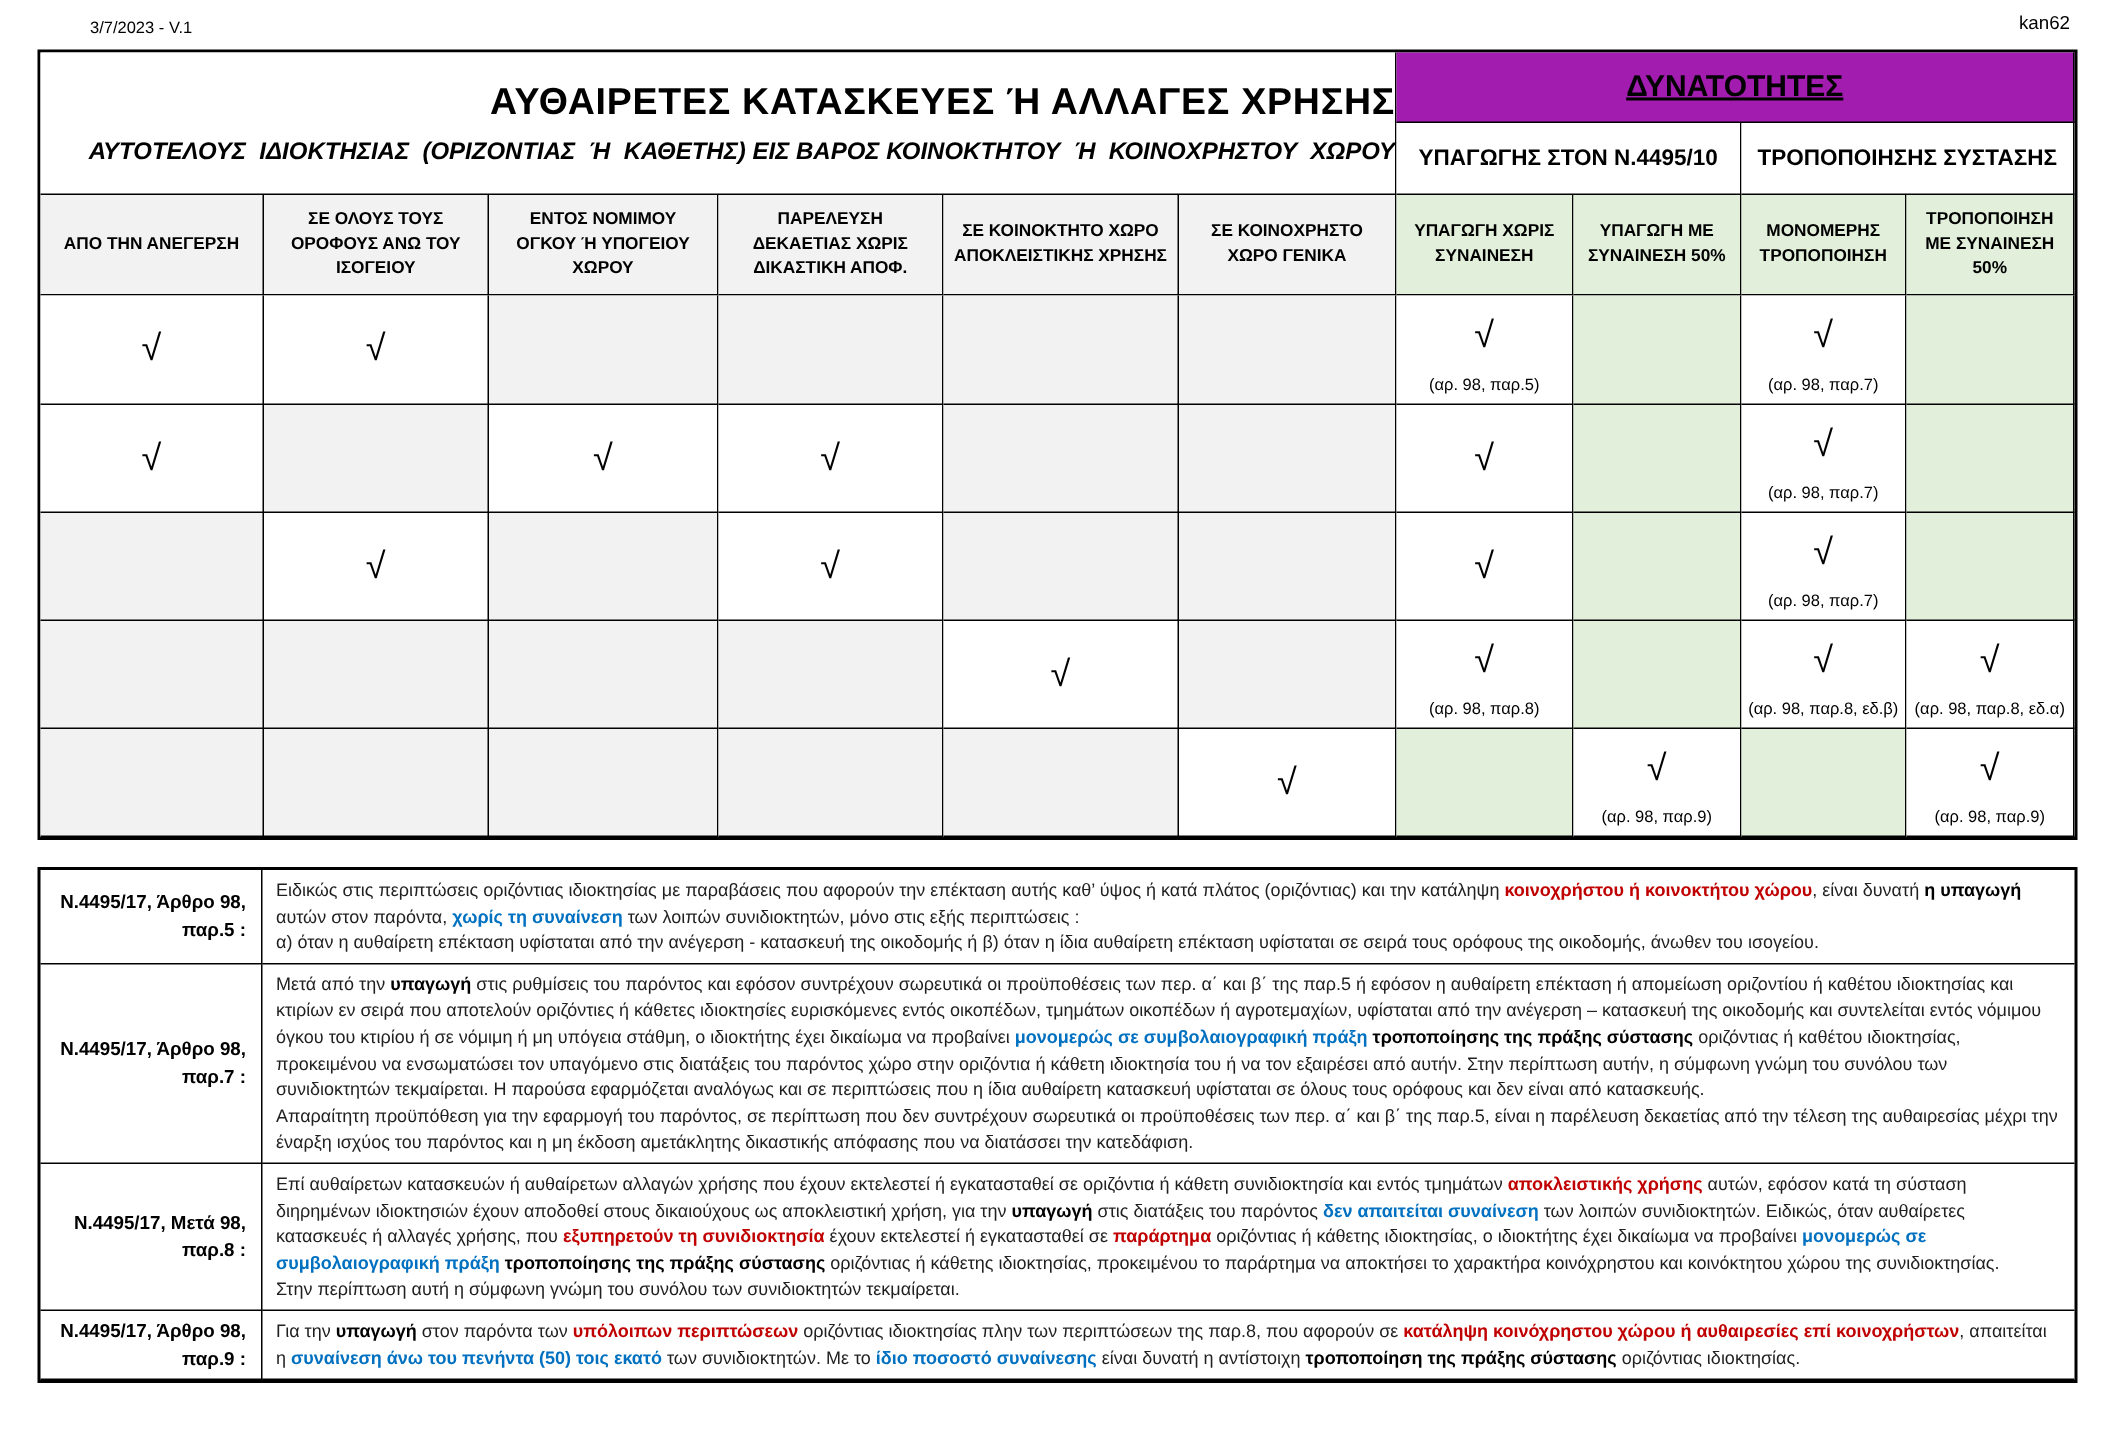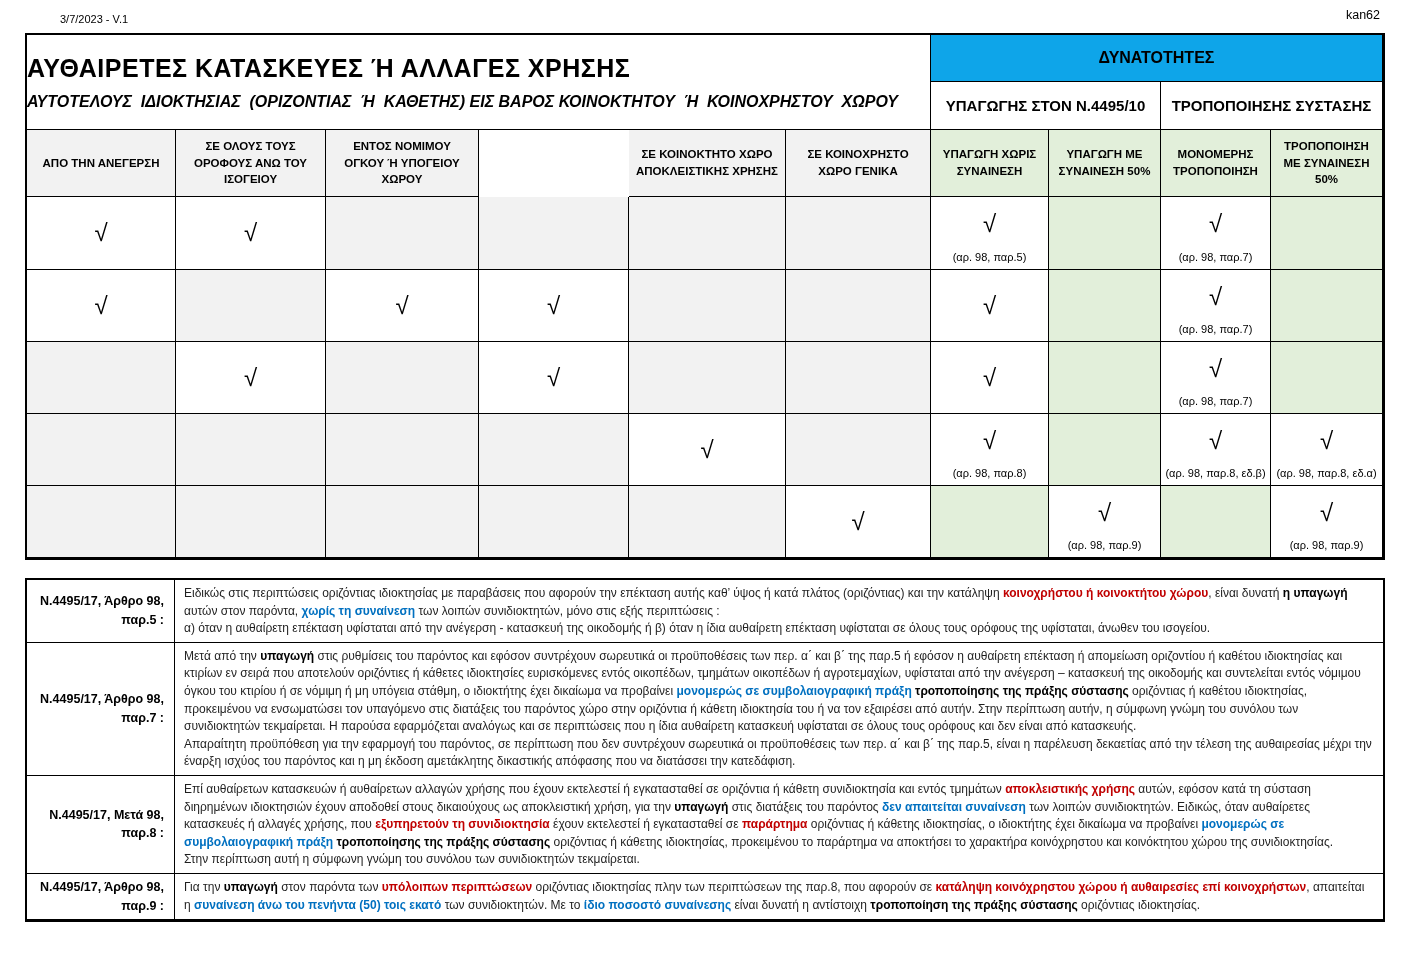--- a/index.html
+++ b/index.html
@@ -16,26 +16,26 @@
     position:absolute;left:25px;top:33px;width:1360px;
     border:2px solid #000;box-sizing:border-box;
     display:grid;
     grid-template-columns:149px 150px 153px 150px 157px 145px 118px 112px 110px 112px;
     grid-template-rows:47px 48px 67px 73px 72px 72px 72px 72px;
     background:#fff;
   }
   .cell{border-right:1px solid #000;border-bottom:1px solid #000;box-sizing:border-box;}
   .title-cell{
     grid-column:1/7;grid-row:1/3;display:flex;flex-direction:column;
-    align-items:flex-start;justify-content:center;gap:10px;background:#fff;
+    align-items:flex-end;justify-content:center;gap:10px;background:#fff;
   }
   .main-title{font-size:25px;font-weight:bold;letter-spacing:.5px;}
   .sub-title{font-size:16px;font-weight:bold;white-space:pre-wrap;font-style:italic;}
   .dyn{grid-column:7/11;grid-row:1/2;display:flex;align-items:center;justify-content:center;
-       font-size:16px;font-weight:bold;background:#0ea5e9;}
+       font-size:20px;font-weight:bold;background:#a21caf;text-decoration:underline;}
   .rsub{display:flex;align-items:center;justify-content:center;font-size:15px;font-weight:bold;background:#fff;}
   .rsub1{grid-column:7/9;grid-row:2/3;}
   .rsub2{grid-column:9/11;grid-row:2/3;}
   .chead{
     display:flex;align-items:center;justify-content:center;text-align:center;
     font-size:11.5px;font-weight:bold;line-height:1.45;padding:3px 6px;
   }
   .zL{background:#f2f2f2;}
   .zR{background:#e2efda;}
   .filled{background:#ffffff;}
@@ -74,20 +74,21 @@
       <div class="main-title">ΑΥΘΑΙΡΕΤΕΣ ΚΑΤΑΣΚΕΥΕΣ Ή ΑΛΛΑΓΕΣ ΧΡΗΣΗΣ</div>
       <div class="sub-title">ΑΥΤΟΤΕΛΟΥΣ  ΙΔΙΟΚΤΗΣΙΑΣ  (ΟΡΙΖΟΝΤΙΑΣ  Ή  ΚΑΘΕΤΗΣ) ΕΙΣ ΒΑΡΟΣ ΚΟΙΝΟΚΤΗΤΟΥ  Ή  ΚΟΙΝΟΧΡΗΣΤΟΥ  ΧΩΡΟΥ</div>
     </div>
     <div class="cell dyn">ΔΥΝΑΤΟΤΗΤΕΣ</div>
     <div class="cell rsub rsub1">ΥΠΑΓΩΓΗΣ ΣΤΟΝ Ν.4495/10</div>
     <div class="cell rsub rsub2">ΤΡΟΠΟΠΟΙΗΣΗΣ ΣΥΣΤΑΣΗΣ</div>
 
     <div class="cell chead zL" style="grid-area:3/2">ΣΕ ΟΛΟΥΣ ΤΟΥΣ ΟΡΟΦΟΥΣ ΑΝΩ ΤΟΥ ΙΣΟΓΕΙΟΥ</div>
     <div class="cell chead zL" style="grid-area:3/1">ΑΠΟ ΤΗΝ ΑΝΕΓΕΡΣΗ</div>
     <div class="cell chead zL" style="grid-area:3/3">ΕΝΤΟΣ ΝΟΜΙΜΟΥ ΟΓΚΟΥ Ή ΥΠΟΓΕΙΟΥ ΧΩΡΟΥ</div>
+    <div class="cell chead zL" style="grid-area:3/4">ΠΑΡΕΛΕΥΣΗ ΔΕΚΑΕΤΙΑΣ ΧΩΡΙΣ ΔΙΚΑΣΤΙΚΗ ΑΠΟΦ.</div>
     <div class="cell chead zL" style="grid-area:3/5">ΣΕ ΚΟΙΝΟΚΤΗΤΟ ΧΩΡΟ ΑΠΟΚΛΕΙΣΤΙΚΗΣ ΧΡΗΣΗΣ</div>
     <div class="cell chead zL" style="grid-area:3/6">ΣΕ ΚΟΙΝΟΧΡΗΣΤΟ ΧΩΡΟ ΓΕΝΙΚΑ</div>
     <div class="cell chead zR" style="grid-area:3/7">ΥΠΑΓΩΓΗ ΧΩΡΙΣ ΣΥΝΑΙΝΕΣΗ</div>
     <div class="cell chead zR" style="grid-area:3/8">ΥΠΑΓΩΓΗ ΜΕ ΣΥΝΑΙΝΕΣΗ 50%</div>
     <div class="cell chead zR" style="grid-area:3/9">ΜΟΝΟΜΕΡΗΣ ΤΡΟΠΟΠΟΙΗΣΗ</div>
     <div class="cell chead zR" style="grid-area:3/10">ΤΡΟΠΟΠΟΙΗΣΗ ΜΕ ΣΥΝΑΙΝΕΣΗ 50%</div>
 
   <div class="cell mcell zL filled" style="grid-area: 4 / 1;">
         <span class="mark">√</span>
       </div>
@@ -246,21 +247,21 @@
       <div class="cell mcell zR filled hasref" style="grid-area: 8 / 10;">
         <span class="mark">√</span>
         <span class="ref">(αρ. 98, παρ.9)</span>
       </div>
     </div>
 
   <div class="legal">
     <div class="lcell llabel r0">Ν.4495/17, Άρθρο 98, παρ.5 :</div>
     <div class="lcell ltext r0">
         <div><span>Ειδικώς στις περιπτώσεις οριζόντιας ιδιοκτησίας με παραβάσεις που αφορούν την επέκταση αυτής καθ’ ύψος ή κατά πλάτος (οριζόντιας) και την κατάληψη </span><span class="seg-red">κοινοχρήστου ή κοινοκτήτου χώρου</span><span>, είναι δυνατή </span><span class="seg-bold">η υπαγωγή</span><span> αυτών στον παρόντα, </span><span class="seg-blue">χωρίς τη συναίνεση</span><span> των λοιπών συνιδιοκτητών, μόνο στις εξής περιπτώσεις :</span></div>
-        <div><span>α) όταν η αυθαίρετη επέκταση υφίσταται από την ανέγερση - κατασκευή της οικοδομής ή β) όταν η ίδια αυθαίρετη επέκταση υφίσταται σε όλους τους ορόφους της υφίσταται, άνωθεν του ισογείου.</span></div>
+        <div><span>α) όταν η αυθαίρετη επέκταση υφίσταται από την ανέγερση - κατασκευή της οικοδομής ή β) όταν η ίδια αυθαίρετη επέκταση υφίσταται σε σειρά τους ορόφους της οικοδομής, άνωθεν του ισογείου.</span></div>
       </div>
     <div class="lcell llabel r1">Ν.4495/17, Άρθρο 98, παρ.7 :</div>
     <div class="lcell ltext r1">
         <div><span>Μετά από την </span><span class="seg-bold">υπαγωγή</span><span> στις ρυθμίσεις του παρόντος και εφόσον συντρέχουν σωρευτικά οι προϋποθέσεις των περ. α΄ και β΄ της παρ.5 ή εφόσον η αυθαίρετη επέκταση ή απομείωση οριζοντίου ή καθέτου ιδιοκτησίας και κτιρίων εν σειρά που αποτελούν οριζόντιες ή κάθετες ιδιοκτησίες ευρισκόμενες εντός οικοπέδων, τμημάτων οικοπέδων ή αγροτεμαχίων, υφίσταται από την ανέγερση – κατασκευή της οικοδομής και συντελείται εντός νόμιμου όγκου του κτιρίου ή σε νόμιμη ή μη υπόγεια στάθμη, ο ιδιοκτήτης έχει δικαίωμα να προβαίνει </span><span class="seg-blue">μονομερώς σε συμβολαιογραφική πράξη</span><span> </span><span class="seg-bold">τροποποίησης της πράξης σύστασης</span><span> οριζόντιας ή καθέτου ιδιοκτησίας, προκειμένου να ενσωματώσει τον υπαγόμενο στις διατάξεις του παρόντος χώρο στην οριζόντια ή κάθετη ιδιοκτησία του ή να τον εξαιρέσει από αυτήν. Στην περίπτωση αυτήν, η σύμφωνη γνώμη του συνόλου των συνιδιοκτητών  τεκμαίρεται. Η παρούσα εφαρμόζεται αναλόγως και σε περιπτώσεις που η ίδια αυθαίρετη κατασκευή υφίσταται σε όλους τους ορόφους και δεν είναι από κατασκευής.</span></div>
         <div><span>Απαραίτητη προϋπόθεση για την εφαρμογή του παρόντος, σε περίπτωση που δεν συντρέχουν σωρευτικά οι προϋποθέσεις των περ. α΄ και β΄ της παρ.5, είναι η παρέλευση δεκαετίας από την τέλεση της αυθαιρεσίας μέχρι την έναρξη ισχύος του παρόντος και η μη έκδοση αμετάκλητης δικαστικής απόφασης που να διατάσσει την κατεδάφιση.</span></div>
       </div>
     <div class="lcell llabel r2">Ν.4495/17, Μετά 98, παρ.8 :</div>
     <div class="lcell ltext r2">
         <div><span>Επί αυθαίρετων κατασκευών ή αυθαίρετων αλλαγών χρήσης που έχουν εκτελεστεί ή εγκατασταθεί σε οριζόντια ή κάθετη συνιδιοκτησία και εντός τμημάτων </span><span class="seg-red">αποκλειστικής χρήσης</span><span> αυτών, εφόσον κατά τη σύσταση διηρημένων ιδιοκτησιών έχουν αποδοθεί στους δικαιούχους ως αποκλειστική χρήση, για την </span><span class="seg-bold">υπαγωγή</span><span> στις διατάξεις του παρόντος </span><span class="seg-blue">δεν απαιτείται συναίνεση</span><span> των λοιπών συνιδιοκτητών. Ειδικώς, όταν αυθαίρετες κατασκευές ή αλλαγές χρήσης, που </span><span class="seg-red">εξυπηρετούν τη συνιδιοκτησία</span><span> έχουν εκτελεστεί ή εγκατασταθεί σε </span><span class="seg-red">παράρτημα</span><span> οριζόντιας ή κάθετης ιδιοκτησίας, ο ιδιοκτήτης έχει δικαίωμα να προβαίνει </span><span class="seg-blue">μονομερώς σε συμβολαιογραφική πράξη</span><span> </span><span class="seg-bold">τροποποίησης της πράξης σύστασης</span><span> οριζόντιας ή κάθετης ιδιοκτησίας, προκειμένου το παράρτημα να αποκτήσει το χαρακτήρα κοινόχρηστου και κοινόκτητου χώρου της συνιδιοκτησίας.</span></div>
         <div><span>Στην περίπτωση αυτή η σύμφωνη γνώμη του συνόλου των συνιδιοκτητών τεκμαίρεται.</span></div>

